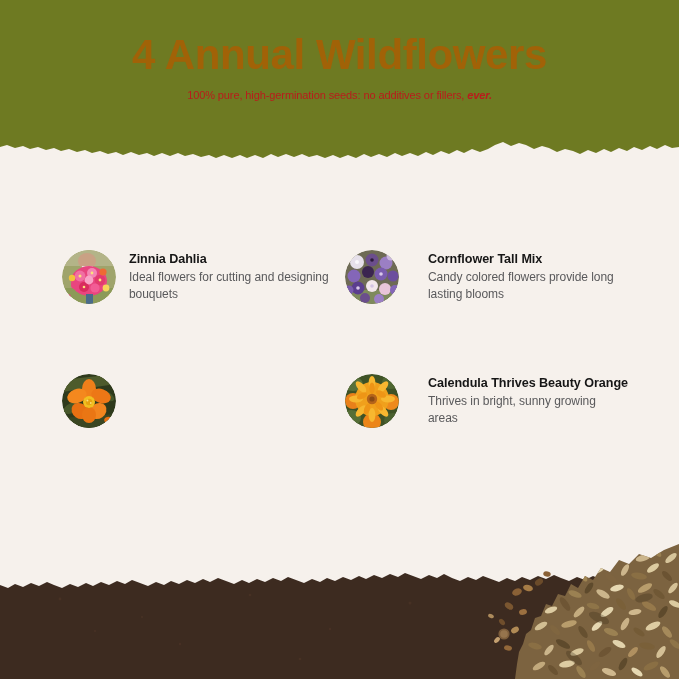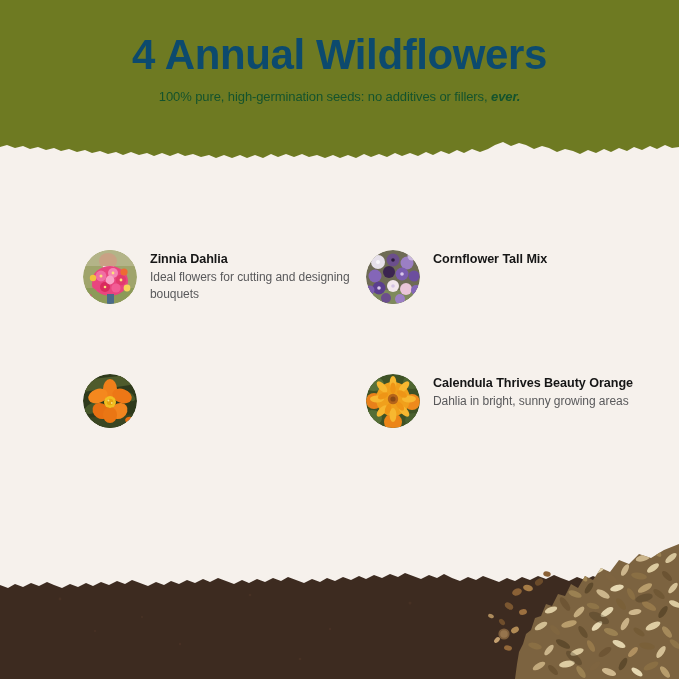--- a/index.html
+++ b/index.html
@@ -42,60 +42,59 @@
     top: 0;
     width: 679px;
     text-align: center;
     z-index: 3;
   }
   #header-title {
     margin: 0;
     padding-top: 33px;
     font-size: 42px;
     font-weight: bold;
-    color: #0c4a6e;
+    color: #a16207;
     letter-spacing: -0.4px;
     line-height: 1.05;
     font-family: "Liberation Sans", sans-serif;
   }
   #header-subtitle {
     margin: 0;
     padding-top: 12px;
-    font-size: 13px;
-    color: #14532d;
+    font-size: 11px;
+    color: #b91c1c;
     letter-spacing: -0.1px;
     font-weight: normal;
   }
   #header-subtitle .em {
     font-style: italic;
     font-weight: bold;
   }
 
   
   #features {
     position: absolute;
     left: 0;
     top: 238px;
     width: 653px;
-    margin-left: 21px;
   }
   .feature-row {
     display: flex;
     width: 679px;
   }
   .feature-row.row-2 {
     margin-top: 58px;
   }
   .feature-cell {
     display: flex;
     align-items: flex-start;
     width: 283px;
   }
   .feature-cell.col-1 { margin-left: 62px; }
-  .feature-cell.col-2 { margin-left: 0px; }
+  .feature-cell.col-2 { margin-left: 0px; gap: 16px; }
 
   .thumb {
     position: relative;
     flex: 0 0 auto;
     width: 54px;
     height: 54px;
     border-radius: 50%;
     overflow: hidden;
     margin-top: 12px;
   }
@@ -241,20 +240,21 @@
               <circle cx="12" cy="12" r="2" fill="#FAF7FB"></circle>
               <circle cx="27" cy="10" r="1.8" fill="#2B1A3C"></circle>
               <circle cx="36" cy="24" r="1.8" fill="#D9C8EA"></circle>
               <circle cx="13" cy="38" r="1.8" fill="#D9C8EA"></circle>
               <circle cx="27" cy="36" r="1.8" fill="#D4C4E4"></circle>
             </g>
           </svg>
         </div>
         <div class="feature-text">
           <div class="feature-title">Cornflower Tall Mix</div>
+          <div class="feature-desc">Candy colored flowers provide long lasting blooms</div>
         </div>
       </div>
     </div>
 
     <div class="feature-row row-2">
 
       <div class="feature-cell col-1">
         <div class="thumb">
           <svg width="54" height="54" viewBox="0 0 54 54">
             <defs>
@@ -323,21 +323,21 @@
                 <ellipse cx="22" cy="35" rx="2.8" ry="5.5" transform="rotate(20 22 35)"></ellipse>
                 <ellipse cx="17" cy="22" rx="5.5" ry="2.8" transform="rotate(-25 17 22)"></ellipse>
               </g>
               <circle cx="27" cy="25" r="5.2" fill="#B5641A"></circle>
               <circle cx="27" cy="25" r="2.6" fill="#8A4A14"></circle>
             </g>
           </svg>
         </div>
         <div class="feature-text">
           <div class="feature-title">Calendula Thrives Beauty Orange</div>
-          <div class="feature-desc">Dahlia in bright, sunny growing areas</div>
+          <div class="feature-desc">Thrives in bright, sunny growing areas</div>
         </div>
       </div>
     </div>
   </div>
 
   <div id="footer-band">
     <svg width="679" height="110" viewBox="0 0 679 110" preserveAspectRatio="none">
       <path fill="#3D2B20" d="M0,110 H679 V6
         L671,9 L663,6 L655,10 L647,7 L640,4 L632,8 L624,5 L616,9 L608,6 L600,10
         L593,7 L585,11 L577,8 L569,12 L561,9 L554,6 L546,10 L538,7 L530,11

